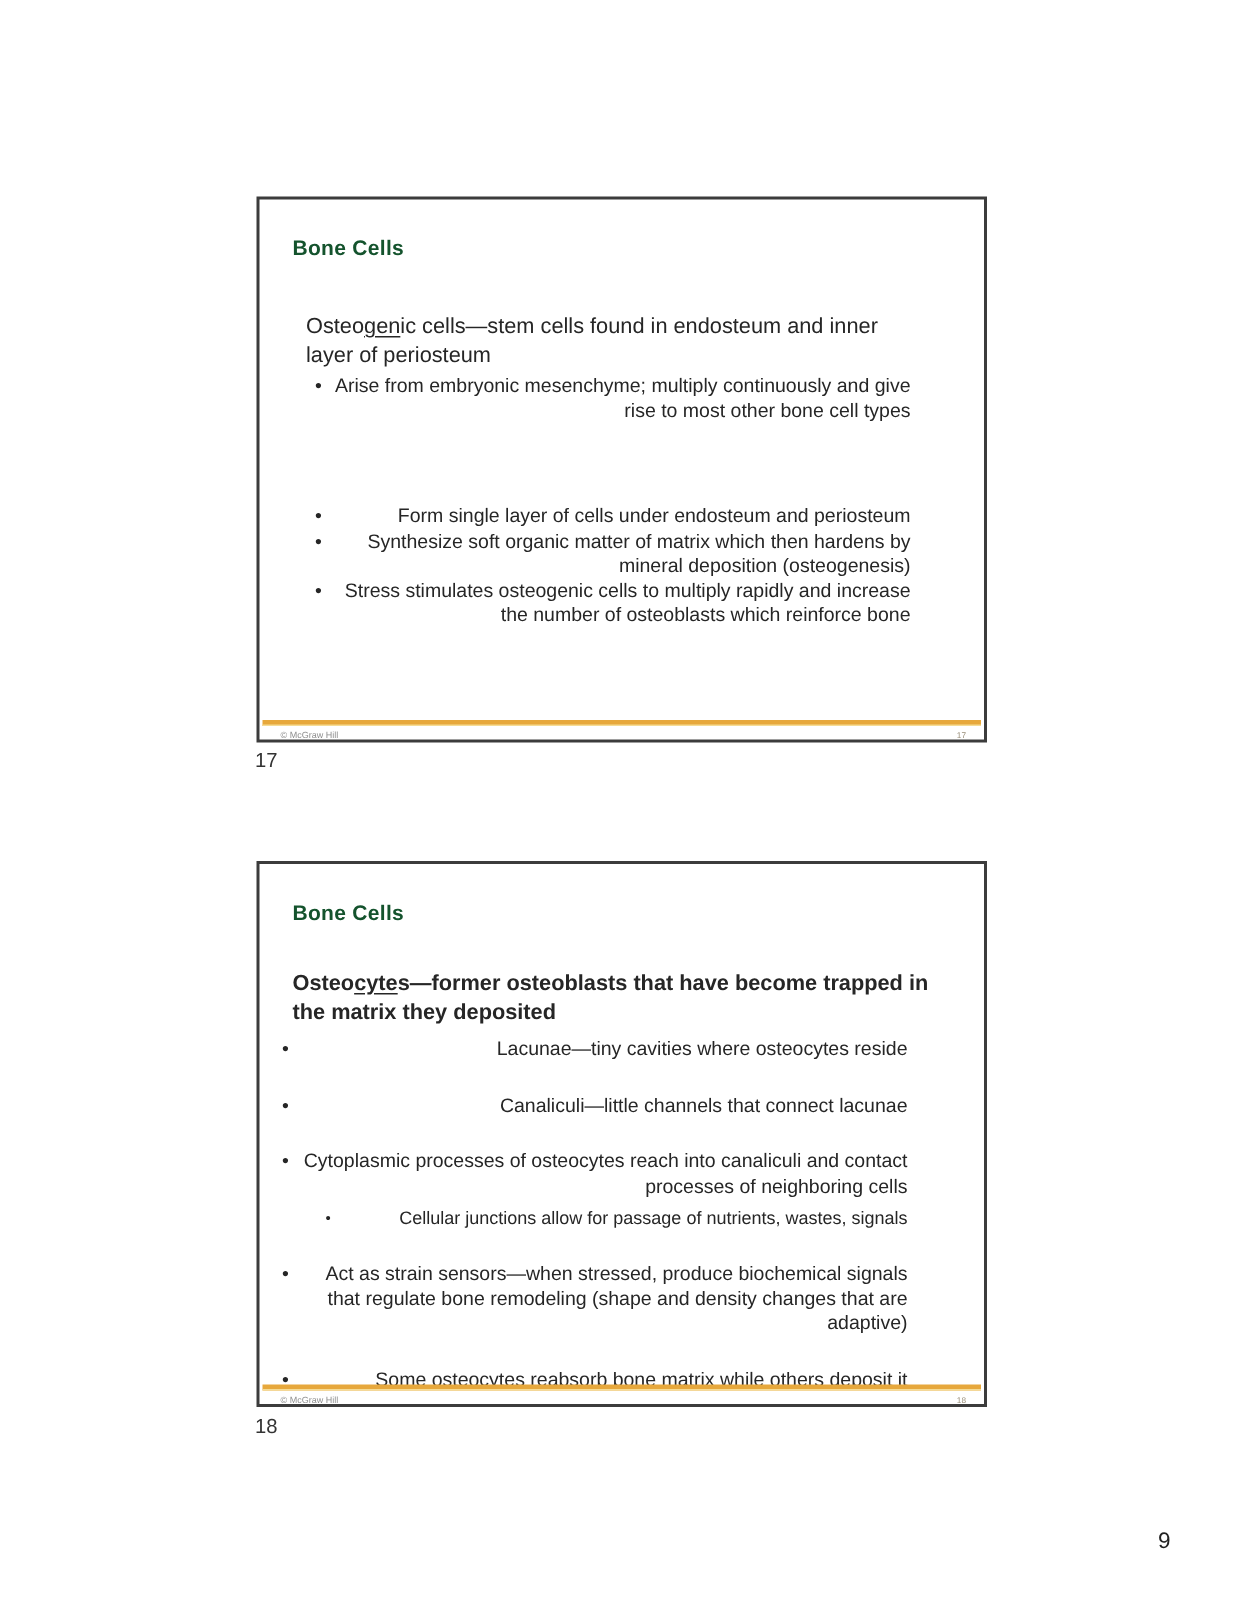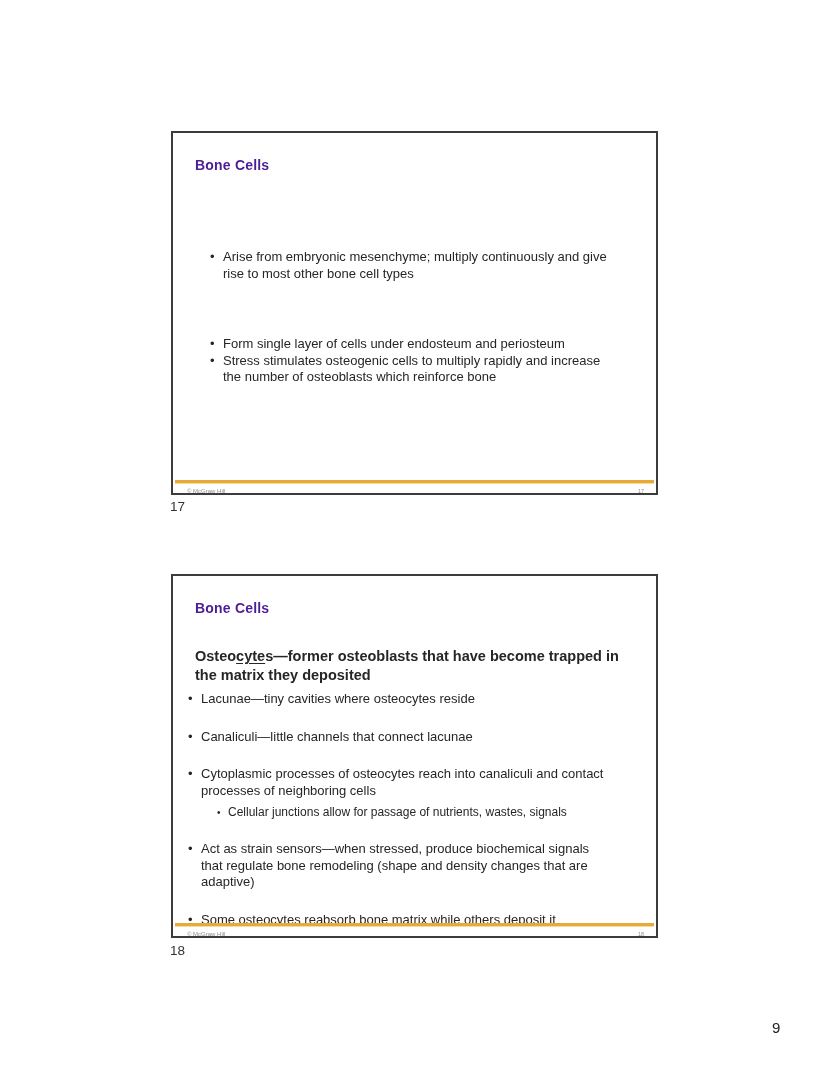--- a/index.html
+++ b/index.html
@@ -15,28 +15,28 @@
 
   .slide {
     position:absolute; left:171px; width:487px; height:364px;
     border:2px solid #3c3c3c; background:#fff; box-sizing:border-box;
   }
   #slide-17 { top:131px; }
   #slide-18 { top:574px; }
 
   .slide-title {
     position:absolute; left:22px; top:24px;
-    font-size:14px; font-weight:bold; letter-spacing:0.2px; color:#4c1d95;text-align:center;
+    font-size:14px; font-weight:bold; letter-spacing:0.2px; color:#14532d;text-align:center;
   }
 
   .heading { font-size:14.5px; line-height:19px; color:#262626; }
   .u { text-decoration:underline; text-underline-offset:2px; }
 
   ul.bullets { list-style:none; margin:0; padding:0; font-size:13px; line-height:16.5px; }
-  ul.bullets > li { position:relative; padding-left:14px; }
+  ul.bullets > li { position:relative; padding-left:14px;text-align:right; }
   ul.bullets > li::before { content:"\2022"; position:absolute; left:1px; }
 
   
   .s1-h1 { position:absolute; left:31px; top:76px;  width:400px; }
   .s1-b1 { position:absolute; left:36px; top:116px; width:398px; }
   .s1-h2 { position:absolute; left:31px; top:181px; width:420px; }
   .s1-b2 { position:absolute; left:36px; top:203px; width:398px; }
 
   
   .s2-h1 { position:absolute; left:22px; top:71px;  width:432px;font-weight:bold; }
@@ -69,26 +69,30 @@
   .page-number { position:absolute; left:772px; top:1019px; font-size:15px; color:#222; }
 </style>
 </head>
 <body>
 
 <div class="page">
 
   <div class="slide" id="slide-17">
     <div class="slide-title">Bone Cells</div>
 
+    <div class="heading s1-h1">
+      <span>Osteo</span><span class="u">gen</span><span>ic cells—stem cells found in endosteum and inner layer of periosteum</span>
+    </div>
     <ul class="bullets s1-b1">
       <li>Arise from embryonic mesenchyme; multiply continuously and give rise to most other bone cell types</li>
     </ul>
 
     <ul class="bullets s1-b2">
       <li>Form single layer of cells under endosteum and periosteum</li>
+      <li>Synthesize soft organic matter of matrix which then hardens by mineral deposition (osteogenesis)</li>
       <li>Stress stimulates osteogenic cells to multiply rapidly and increase the number of osteoblasts which reinforce bone</li>
     </ul>
 
     <div class="gold-line"></div>
     <div class="slide-footer">
       <span>© McGraw Hill</span>
       <span class="footer-page-num">17</span>
     </div>
   </div>
   <div class="slide-label" id="label-17">17</div>

